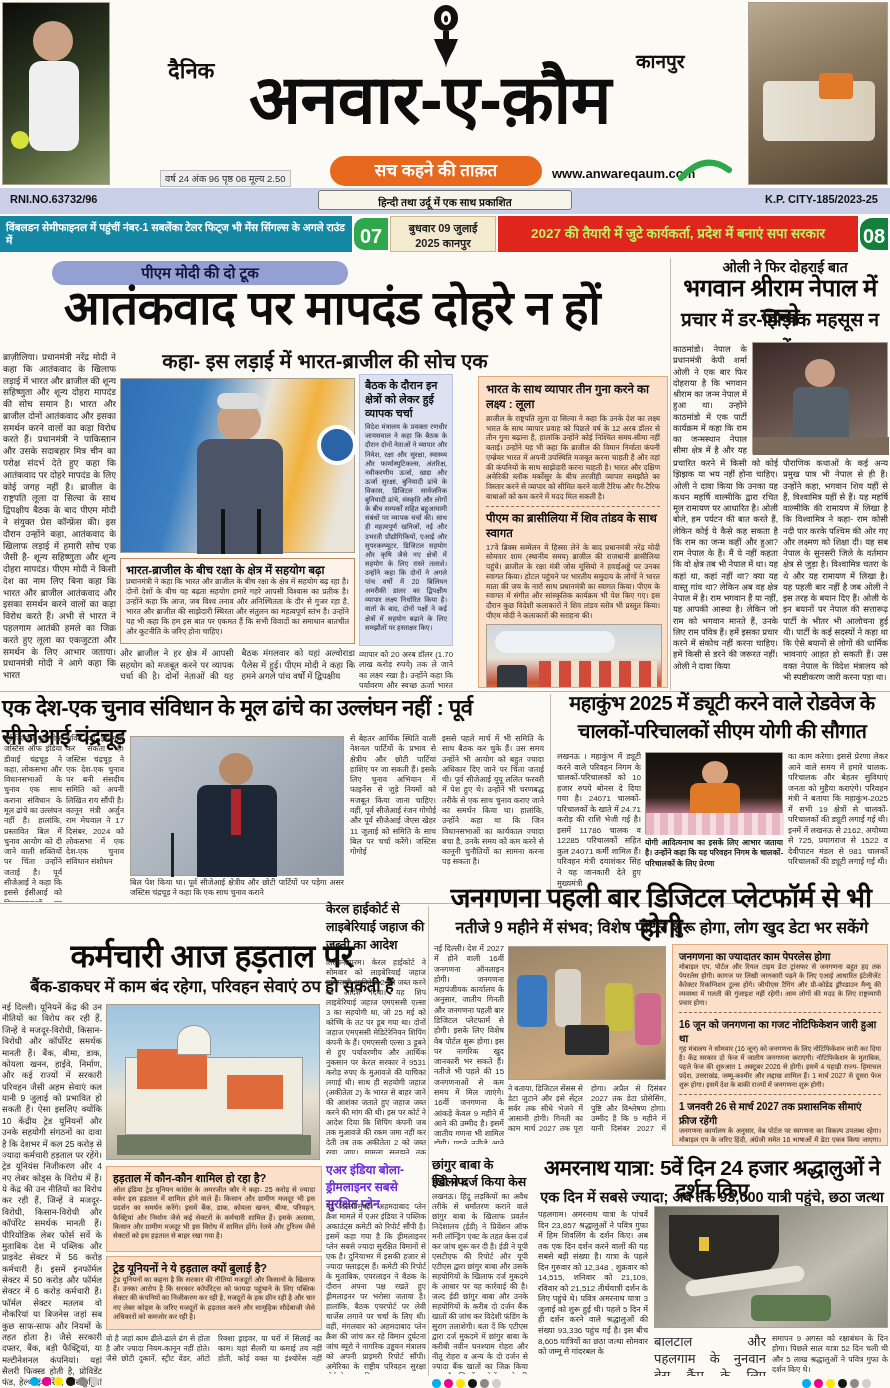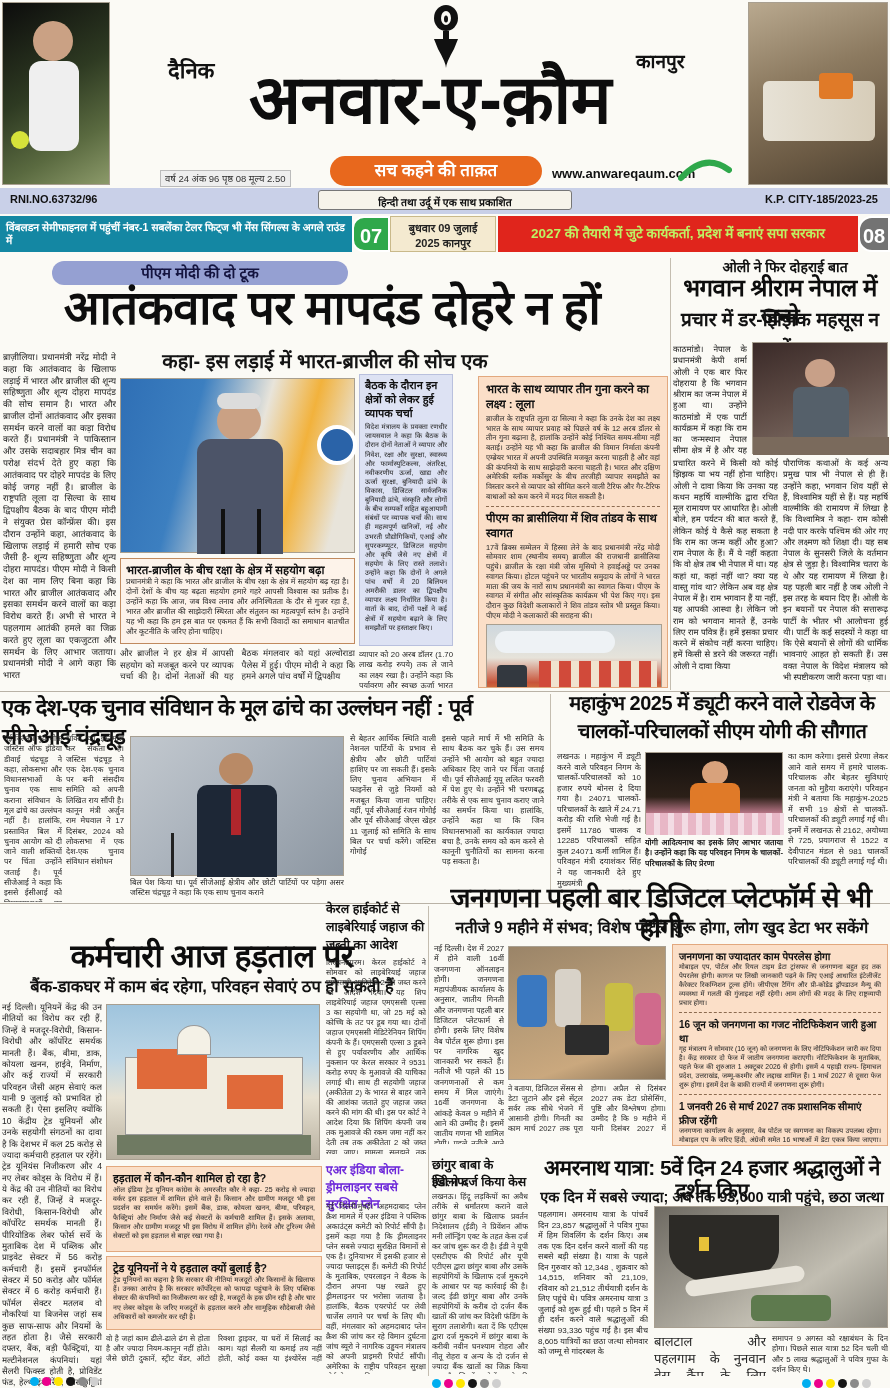--- a/index.html
+++ b/index.html
@@ -74,21 +74,21 @@
   <div class="abs ctr" style="left:352px;top:216px;width:38px;height:36px;background:#2fa84b;border-radius:12px 0 0 12px;line-height:36px;border:2px solid #fff;">
     <span class="b" style="color:#fff;font-size:20px;">07</span>
   </div>
   <div class="abs ctr" style="left:390px;top:216px;width:106px;height:36px;background:#f4ead0;border:1px solid #c9b98a;padding-top:3px;">
     <div class="b" style="font-size:11px;color:#222;">बुधवार 09 जुलाई</div>
     <div class="b" style="font-size:11px;color:#222;">2025 कानपुर</div>
   </div>
   <div class="abs ov ctr" style="left:498px;top:216px;width:360px;height:36px;background:#e0251c;display:flex;align-items:center;justify-content:center;">
     <span class="b" style="color:#bef264;font-size:13.5px;line-height:1.15;padding:0 4px;">2027 की तैयारी में जुटे कार्यकर्ता, प्रदेश में बनाएं सपा सरकार</span>
   </div>
-  <div class="abs ctr" style="left:858px;top:216px;width:32px;height:36px;background:#737373;border-radius:14px 0 0 14px;line-height:36px;border:2px solid #fff;">
+  <div class="abs ctr" style="left:858px;top:216px;width:32px;height:36px;background:#15803d;border-radius:14px 0 0 14px;line-height:36px;border:2px solid #fff;">
     <span class="b" style="color:#fff;font-size:20px;">08</span>
   </div>
 
   <div class="abs ctr" style="left:52px;top:261px;width:296px;height:24px;background:#95a0d2;border-radius:12px;line-height:24px;">
     <span class="b" style="font-size:15px;color:#14143f;">पीएम मोदी की दो टूक</span>
   </div>
   <div class="abs ctr b" style="left:110px;top:347px;width:430px;font-size:20px;font-weight:600;color:#141414;">कहा- इस लड़ाई में भारत-ब्राजील की सोच एक</div>
   <div class="abs headline ctr" style="left:0;top:282px;width:664px;font-size:47px;line-height:1.1;">आतंकवाद पर मापदंड दोहरे न हों</div>
 
   <div class="abs jt ov body-txt" style="left:3px;top:352px;width:113px;height:337px;font-size:8.8px;">ब्राज़ीलिया। प्रधानमंत्री नरेंद्र मोदी ने कहा कि आतंकवाद के खिलाफ लड़ाई में भारत और ब्राजील की शून्य सहिष्णुता और शून्य दोहरा मापदंड की सोच समान है। भारत और ब्राजील दोनों आतंकवाद और इसका समर्थन करने वालों का कड़ा विरोध करते हैं। प्रधानमंत्री ने पाकिस्तान और उसके सदाबहार मित्र चीन का परोक्ष संदर्भ देते हुए कहा कि आतंकवाद पर दोहरे मापदंड के लिए कोई जगह नहीं है। ब्राजील के राष्ट्रपति लूला दा सिल्वा के साथ द्विपक्षीय बैठक के बाद पीएम मोदी ने संयुक्त प्रेस कॉन्फ्रेंस की। इस दौरान उन्होंने कहा, आतंकवाद के खिलाफ लड़ाई में हमारी सोच एक जैसी है- शून्य सहिष्णुता और शून्य दोहरा मापदंड। पीएम मोदी ने किसी देश का नाम लिए बिना कहा कि भारत और ब्राजील आतंकवाद और इसका समर्थन करने वालों का कड़ा विरोध करते हैं। अभी से भारत ने पहलगाम आतंकी हमले का जिक्र करते हुए लूला का एकजुटता और समर्थन के लिए आभार जताया। प्रधानमंत्री मोदी ने आगे कहा कि भारत</div>

